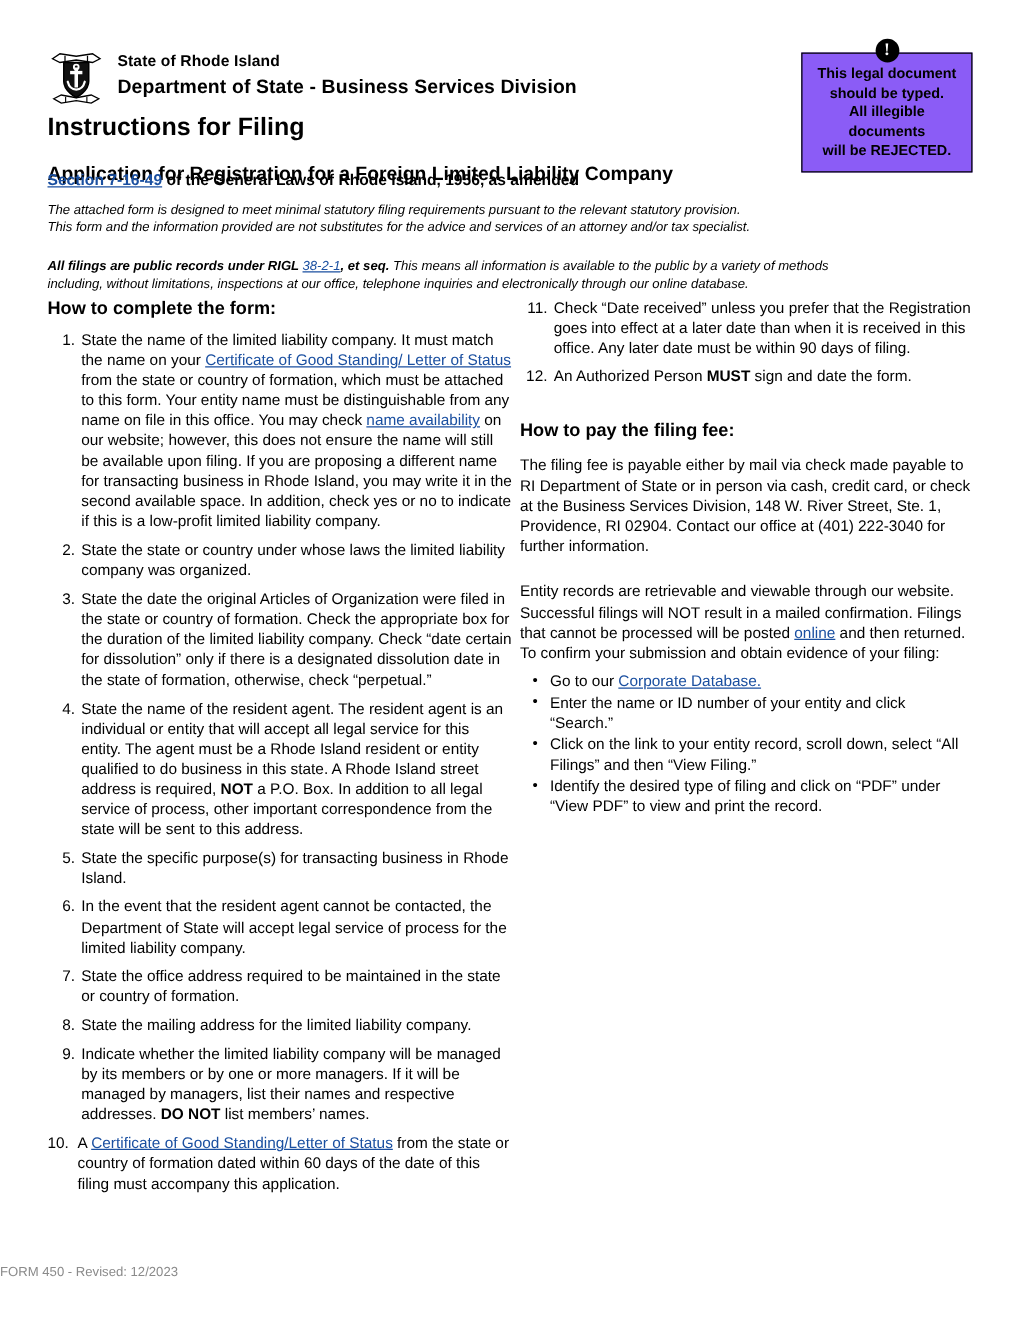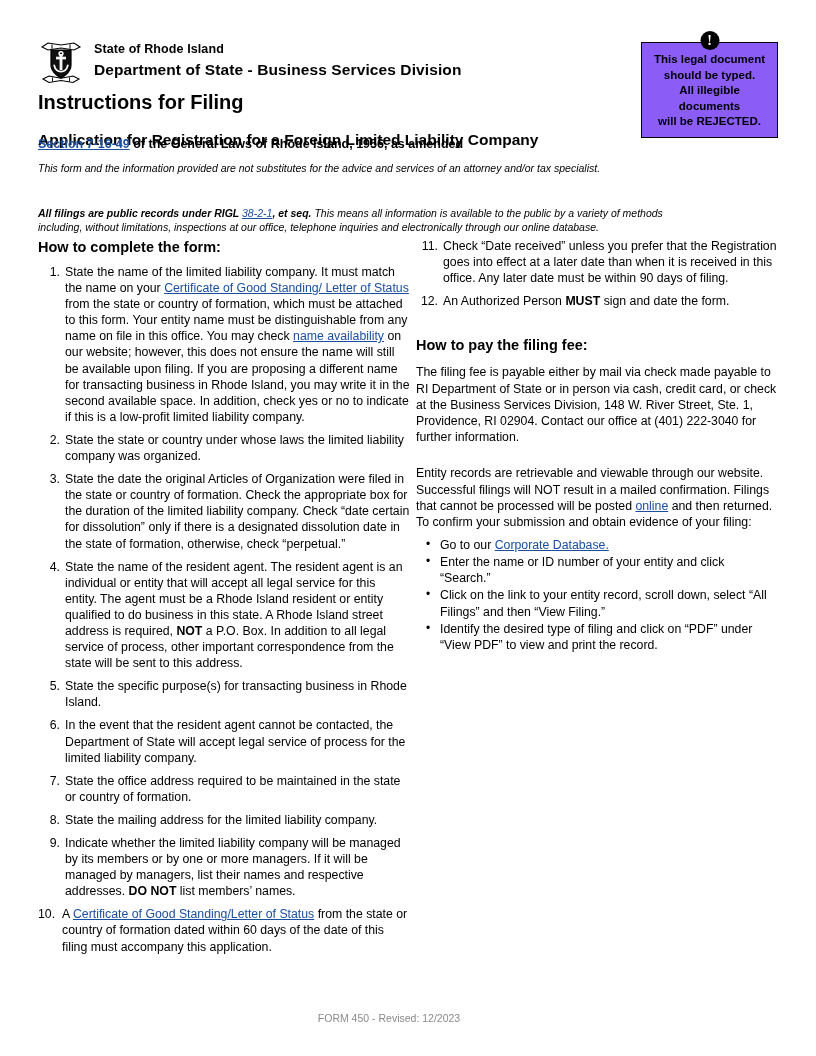--- a/index.html
+++ b/index.html
@@ -198,21 +198,21 @@
   }
 
   b, .bold { font-weight: bold; }
 
   
   .footer {
     position: absolute;
     left: 0;
     top: 1012px;
     width: 778px;
-    text-align: center;
+    text-align: left;
     font-size: 10.5px;
     color: #8a8a8a;
   }
 </style>
 </head>
 <body>
 
 <div class="page">
 
   <div class="header">
@@ -255,20 +255,21 @@
       <div>documents</div>
       <div>will be REJECTED.</div>
     </div>
   </div>
 
   <div class="statute">
     <a class="lnk" href="#">Section 7-16-49</a><span> of the General Laws of Rhode Island, 1956, as amended</span>
   </div>
 
   <div class="para-italic" id="attached-note">
+    <div>The attached form is designed to meet minimal statutory filing requirements pursuant to the relevant statutory provision.</div>
     <div>This form and the information provided are not substitutes for the advice and services of an attorney and/or tax specialist.</div>
   </div>
 
   <div class="para-italic" id="public-note">
     <span class="bi">All filings are public records under RIGL </span><a class="lnk" href="#">38-2-1</a><span class="bi">, et seq.</span><span> This means all information is available to the public by a variety of methods including, without limitations, inspections at our office, telephone inquiries and electronically through our online database.</span>
   </div>
 
   <div class="col col-left">
     <h2 class="sec">How to complete the form:</h2>
     <ol class="numbered">

